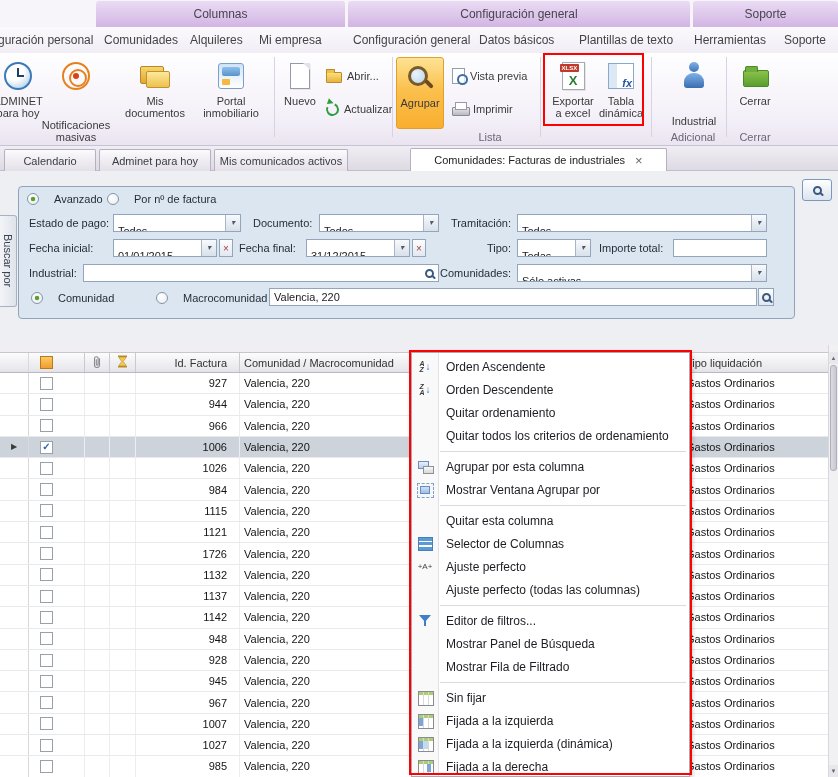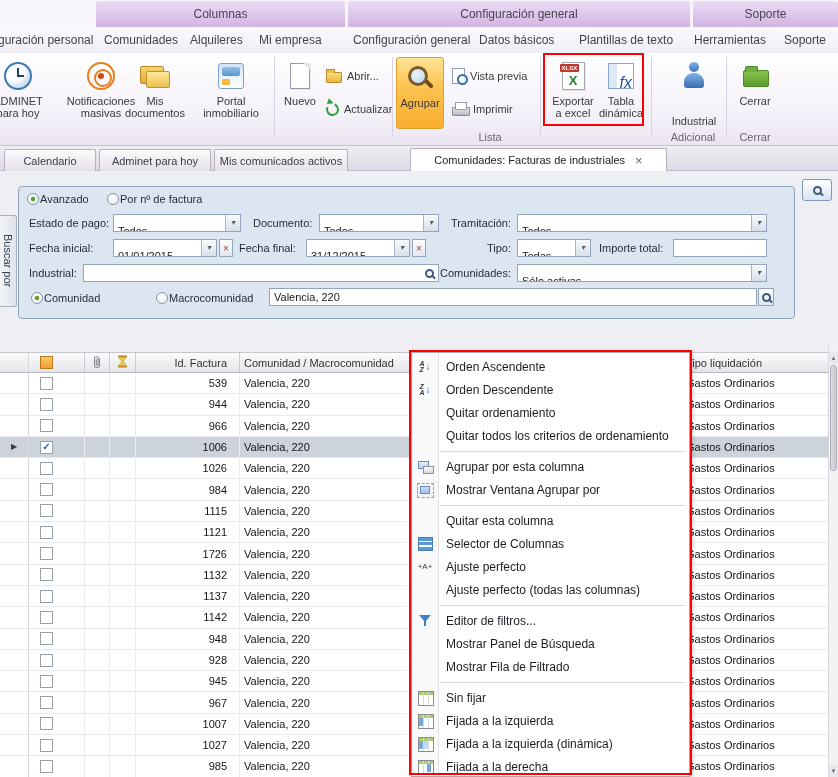--- a/index.html
+++ b/index.html
@@ -22,21 +22,21 @@
 
 
 #ribbon-body{position:absolute;left:0;top:53px;width:838px;height:93px;background:linear-gradient(#fefeff 0%,#f4f0f8 70%,#eae4f0 100%);border-bottom:1px solid #c9c2d4;}
 .bigbtn{position:absolute;top:3px;width:64px;height:80px;display:flex;flex-direction:column;align-items:center;padding-top:4px;font-size:11px;line-height:12px;text-align:center;color:#3a3a3a;cursor:default;}
 .bigbtn .bicon{width:32px;height:32px;margin-bottom:3px;display:flex;align-items:center;justify-content:center;flex:none;}
 .blabel{white-space:normal;}
 .smbtn{position:absolute;height:20px;display:flex;align-items:center;gap:5px;font-size:11px;color:#3a3a3a;cursor:default;}
 .vsep{position:absolute;top:4px;height:80px;width:1px;background:#d9d2e3;}
 .grplabel{position:absolute;bottom:2px;font-size:11px;color:#6b6575;text-align:center;}
 #btn-adminet{left:-14px;}
-#btn-notificaciones{left:65px;width:72px;}
+#btn-notificaciones{left:40px;width:72px;gap:24px;}
 #btn-misdocs{left:122px;width:66px;}
 #btn-portal{left:194px;width:74px;}
 #btn-nuevo{left:279px;width:42px;}
 #btn-abrir{left:326px;top:13px;}
 #btn-actualizar{left:326px;top:46px;}
 #btn-buscar{left:396px;width:48px;height:72px;top:4px;background:linear-gradient(#fde394,#fbc04d 45%,#f9ae2f);border:1px solid #dfa129;border-radius:3px;}
 #btn-vista{left:452px;top:13px;}
 #btn-imprimir{left:452px;top:46px;}
 #btn-exportar{left:549px;width:48px;}
 #btn-tabla{left:598px;width:46px;}
@@ -72,21 +72,21 @@
 .icon-search-lg::after{content:"";position:absolute;left:18px;top:18px;width:10px;height:4px;background:#6a4a20;transform:rotate(45deg);border-radius:2px;}
 .icon-preview{width:13px;height:16px;background:#fff;border:1px solid #90a0b0;position:relative;flex:none;}
 .icon-preview::after{content:"";position:absolute;right:-4px;bottom:-2px;width:7px;height:7px;border:2px solid #3a6ea5;border-radius:50%;background:rgba(255,255,255,.7);}
 .icon-printer{width:16px;height:14px;position:relative;flex:none;}
 .icon-printer::before{content:"";position:absolute;left:0;top:5px;width:16px;height:7px;background:linear-gradient(#e8e8ec,#b8b8c2);border:1px solid #8a8a96;border-radius:1px;}
 .icon-printer::after{content:"";position:absolute;left:3px;top:0;width:10px;height:6px;background:#fff;border:1px solid #9a9aa6;}
 .icon-excel{width:23px;height:28px;background:#fff;border:1px solid #a8a8b0;position:relative;box-shadow:1px 1px 0 rgba(0,0,0,.08);}
 .icon-excel .badge{position:absolute;left:-3px;top:1px;background:#c0392b;color:#fff;font-size:6px;font-weight:bold;padding:0 2px;border-radius:1px;line-height:8px;}
 .icon-excel .xg{position:absolute;left:0;right:0;top:11px;text-align:center;font-size:13px;font-weight:bold;color:#2e7d32;line-height:13px;}
 .icon-pivot{width:26px;height:26px;border:1px solid #8aa8cc;background:linear-gradient(90deg,#dce8f4 0 8px,#fff 8px),linear-gradient(#dce8f4 0 8px,#fff 8px);position:relative;}
-.icon-pivot .fx{position:absolute;right:1px;bottom:-1px;font-style:italic;font-weight:normal;font-size:16px;color:#2456a4;}
+.icon-pivot .fx{position:absolute;right:1px;bottom:-1px;font-style:italic;font-weight:bold;font-size:11px;color:#2456a4;}
 .icon-person{position:relative;width:26px;height:28px;}
 .icon-person::before{content:"";position:absolute;left:8px;top:0;width:10px;height:10px;border-radius:50%;background:linear-gradient(#7fb2e8,#3f74b8);}
 .icon-person::after{content:"";position:absolute;left:3px;top:11px;width:20px;height:15px;border-radius:9px 9px 3px 3px;background:linear-gradient(#7fb2e8,#3a6cb0);}
 .icon-exit{position:relative;width:28px;height:26px;}
 .icon-exit::before{content:"";position:absolute;left:2px;top:7px;width:24px;height:15px;background:linear-gradient(#8bc34a,#5a9e2f);border:1px solid #4a8a24;border-radius:2px;}
 .icon-exit::after{content:"";position:absolute;left:4px;top:3px;width:11px;height:5px;background:#6fae3f;border:1px solid #4a8a24;border-bottom:none;border-radius:2px 2px 0 0;}
 
 
 #doc-tabbar{position:absolute;left:0;top:146px;width:838px;height:25px;background:linear-gradient(#f0edf3,#dedae4);border-bottom:1px solid #c2bccb;}
 .dtab{position:absolute;top:3px;height:22px;display:flex;align-items:center;justify-content:center;padding:0 5px;font-size:11px;color:#3c3c44;background:linear-gradient(#fbfafc,#e4e0e8);border:1px solid #b6b0c0;border-bottom:none;border-radius:2px 2px 0 0;white-space:nowrap;cursor:default;}
@@ -105,21 +105,21 @@
 .combo .cval{flex:1;padding:8px 4px;font-size:11px;color:#222;white-space:nowrap;overflow:hidden;line-height:16px;}
 .combo .cbtn{width:15px;background:linear-gradient(#f8fafc,#d8e0ea);border-left:1px solid #a8b6c8;display:flex;align-items:center;justify-content:center;}
 .xbtn{position:absolute;width:14px;height:18px;background:linear-gradient(#fdfdfe,#e2e8f0);border:1px solid #93a5bd;display:flex;align-items:center;justify-content:center;font-size:10px;color:#a04040;cursor:pointer;}
 .tinput{position:absolute;height:18px;background:#fff;border:1px solid #93a5bd;font-size:11px;padding:0 4px;font-family:"Liberation Sans",sans-serif;color:#222;}
 .sinput{position:absolute;height:18px;background:#fff;border:1px solid #93a5bd;display:flex;align-items:center;}
 .sinput input{flex:1;border:none;outline:none;height:14px;font-size:11px;padding:0 4px;font-family:"Liberation Sans",sans-serif;background:transparent;}
 .mag{width:9px;height:9px;border:2px solid #3a5a80;border-radius:50%;position:relative;flex:none;}
 .mag::after{content:"";position:absolute;width:5px;height:2px;background:#3a5a80;transform:rotate(45deg);right:-4px;bottom:-2px;border-radius:1px;}
 .magslot{width:18px;display:flex;align-items:center;justify-content:center;flex:none;}
 .magbtn{position:absolute;width:16px;height:18px;background:linear-gradient(#fdfdfe,#e2e8f0);border:1px solid #93a5bd;display:flex;align-items:center;justify-content:center;cursor:pointer;}
-.radio{position:absolute;display:flex;align-items:center;gap:1px;font-size:11px;color:#1f2a36;height:14px;cursor:pointer;}
+.radio{position:absolute;display:flex;align-items:center;gap:15px;font-size:11px;color:#1f2a36;height:14px;cursor:pointer;}
 .rdot{width:12px;height:12px;border-radius:50%;background:radial-gradient(circle at 35% 30%,#fff,#e8edf2);border:1px solid #8494a8;position:relative;flex:none;}
 .radio.sel .rdot::after{content:"";position:absolute;left:3px;top:3px;width:4px;height:4px;border-radius:50%;background:#56a221;box-shadow:0 0 1px #3f7a12;}
 
 
 #grid{position:absolute;left:0;top:345px;width:838px;height:432px;}
 #grid-header{position:absolute;left:0;top:7px;width:828px;height:21px;display:flex;background:linear-gradient(#fcfcfd,#e9e9ee 80%,#e2e2e8);border-top:1px solid #c6c6cc;border-bottom:1px solid #b9b9c2;}
 .hcell{border-right:1px solid #c9c9d0;display:flex;align-items:center;padding:0 4px;font-size:11px;color:#333;overflow:hidden;white-space:nowrap;}
 #grid-rows{position:absolute;left:0;top:28px;width:828px;bottom:0;overflow:hidden;background:#fff;}
 .grow{display:flex;height:21.3px;background:#fff;border-bottom:1px solid #e9e9ed;}
 .grow.selected{background:#ccd3da;}
@@ -421,21 +421,21 @@
       <div class="hcell c-tipo">Tipo liquidación</div>
     </div>
     <div id="grid-rows">
         <div class="grow">
           <div class="cell c-ind"></div>
           <div class="cell c-chk">
             <span class="cbox"></span>
           </div>
           <div class="cell c-clip"></div>
           <div class="cell c-hg"></div>
-          <div class="cell c-id">539</div>
+          <div class="cell c-id">927</div>
           <div class="cell c-com">Valencia, 220</div>
           <div class="cell c-tipo">Gastos Ordinarios</div>
         </div>
         <div class="grow">
           <div class="cell c-ind"></div>
           <div class="cell c-chk">
             <span class="cbox"></span>
           </div>
           <div class="cell c-clip"></div>
           <div class="cell c-hg"></div>

